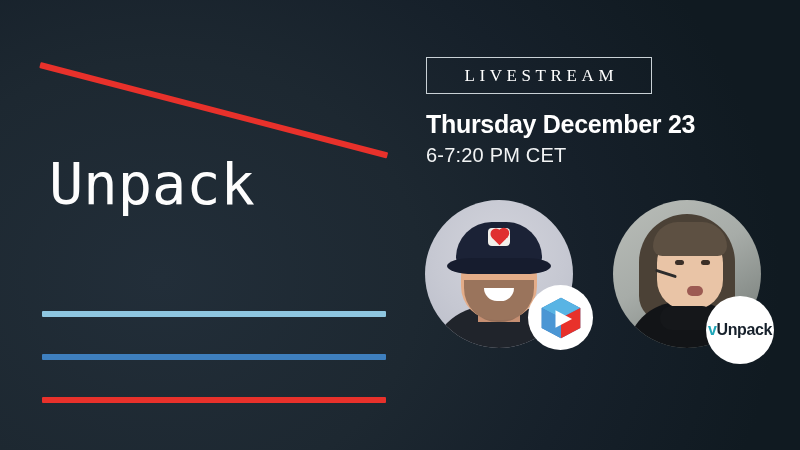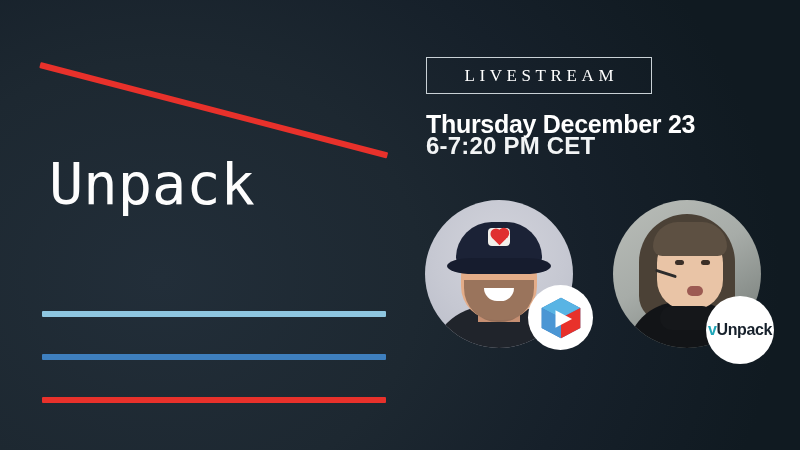--- a/index.html
+++ b/index.html
@@ -108,24 +108,24 @@
     top: 110px;
     color: #ffffff;
     font-size: 25px;
     font-weight: 700;
     letter-spacing: -0.3px;
     white-space: nowrap;
   }
   .event-time {
     position: absolute;
     left: 16px;
-    top: 132px;
+    top: 144px;
     color: #f2f4f5;
-    font-size: 24px;
-    font-weight: 700;
+    font-size: 20px;
+    font-weight: 400;
     letter-spacing: 0.2px;
     white-space: nowrap;
   }
 
   
   .speaker {
     position: absolute;
     top: 200px;
   }
   .speaker.s1 { left: 15px; }

